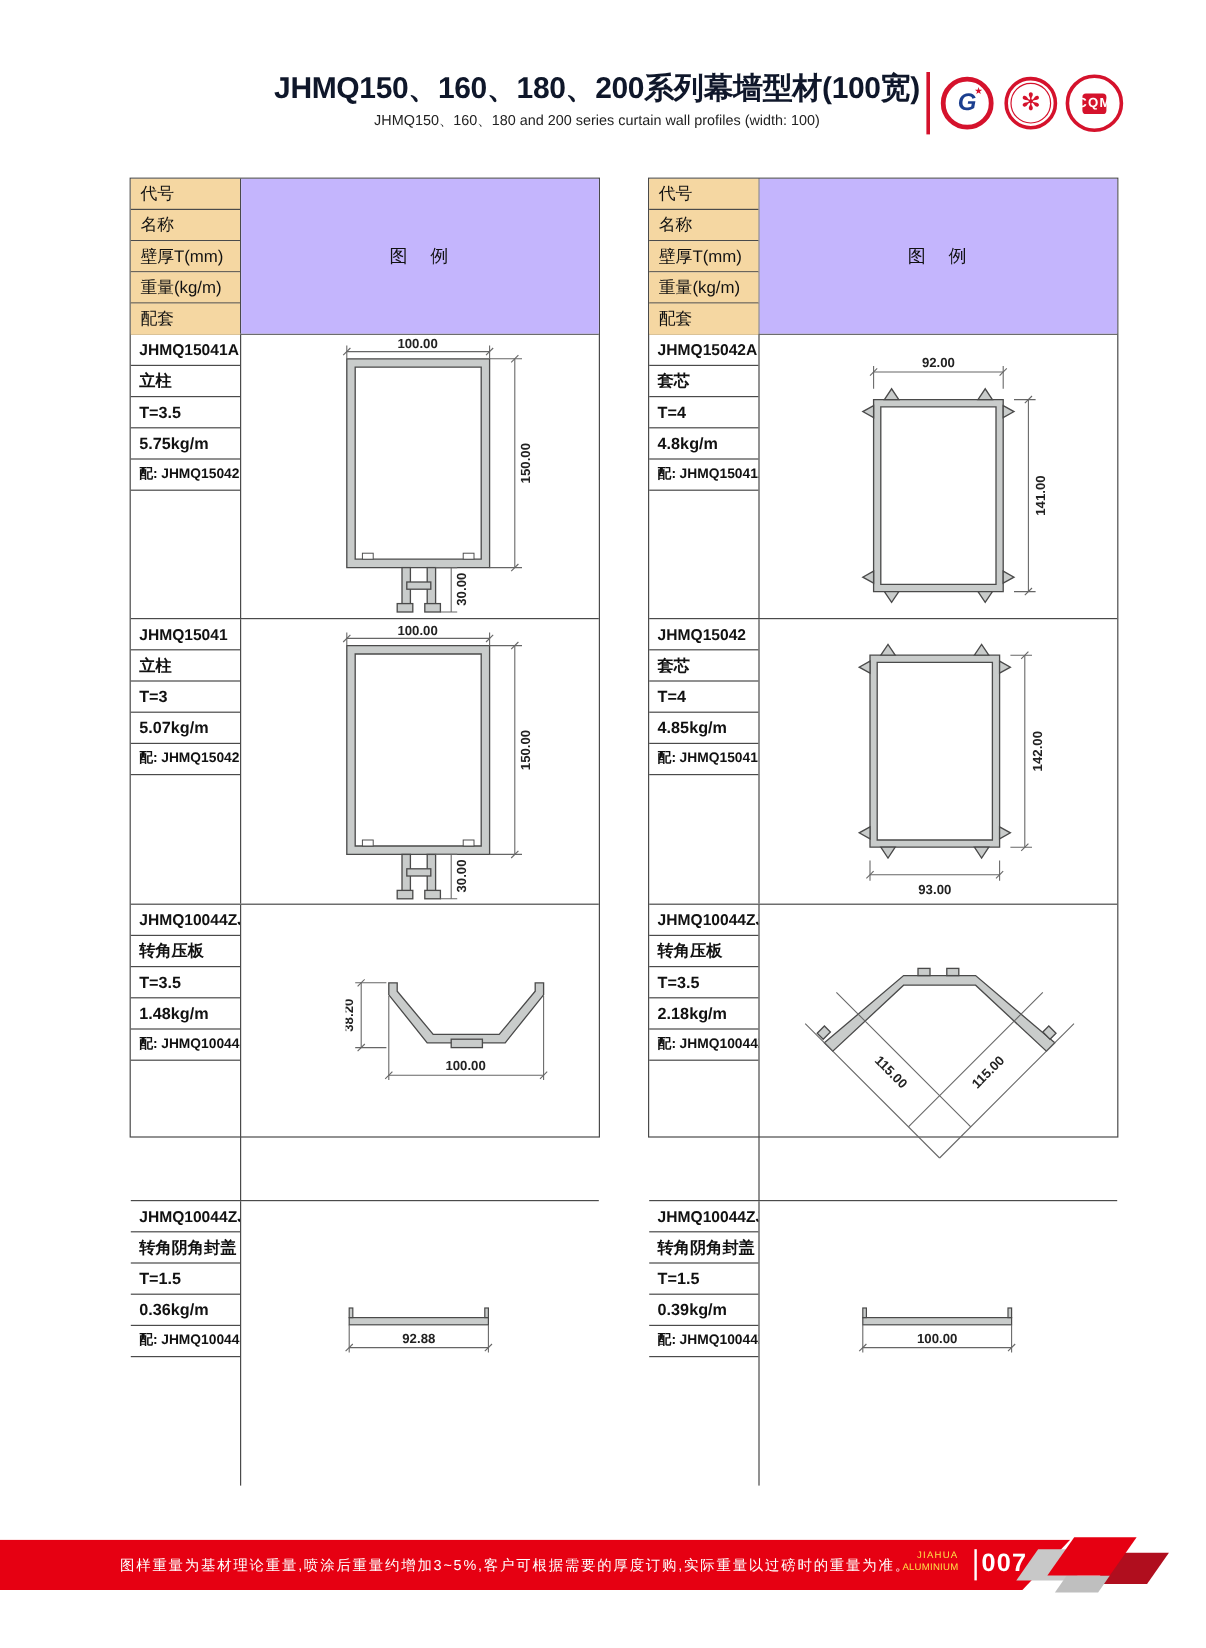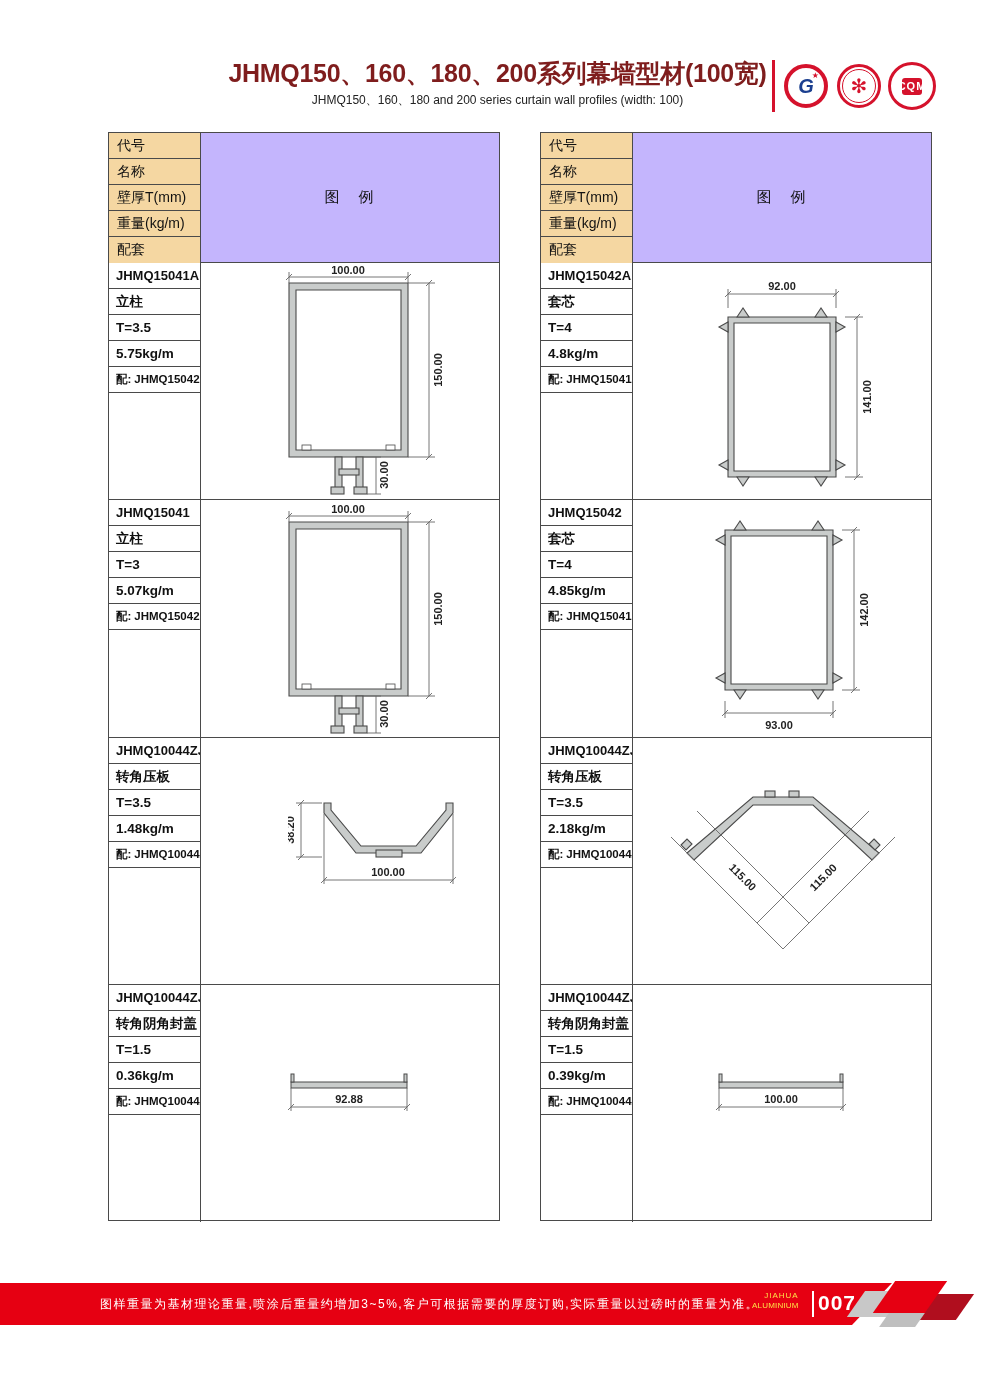--- a/index.html
+++ b/index.html
@@ -1,37 +1,37 @@
 <!DOCTYPE html>
 <html><head>
 <meta charset="utf-8">
 <style>
   html,body{margin:0;padding:0;background:#fff;}
   .page{position:relative;width:1005px;height:1373px;background:#fff;overflow:hidden;
         font-family:"Liberation Sans","DejaVu Sans",sans-serif;color:#111;}
   
   .title{position:absolute;left:225px;top:57px;width:545px;text-align:center;
-         font-size:25px;font-weight:bold;letter-spacing:-0.3px;color:#7f1d1d;white-space:nowrap;}
+         font-size:25px;font-weight:bold;letter-spacing:-0.3px;color:#0f172a;white-space:nowrap;}
   .subtitle{position:absolute;left:225px;top:92px;width:545px;text-align:center;
             font-size:12px;color:#222;white-space:nowrap;}
   .title-divider{position:absolute;left:772px;top:60px;width:2.5px;height:52px;background:#D5122C;}
   .logo{position:absolute;border-radius:50%;box-sizing:border-box;display:flex;align-items:center;justify-content:center;}
   .logo-gtb{left:784px;top:64px;width:44px;height:44px;border:4px solid #D5122C;}
   .logo-gtb .g{font-size:20px;font-weight:bold;font-style:italic;color:#1B3F8F;line-height:1;}
   .logo-gtb .star{position:absolute;right:5px;top:4px;font-size:8px;color:#D5122C;line-height:1;}
   .logo-seal{left:837px;top:64px;width:44px;height:44px;border:3px solid #D5122C;}
   .logo-seal .inner{width:32px;height:32px;border:1.5px solid #D5122C;border-radius:50%;
                     display:flex;align-items:center;justify-content:center;}
   .logo-seal .flake{font-size:20px;color:#D5122C;line-height:1;}
   .logo-cqm{left:888px;top:62px;width:48px;height:48px;border:3px solid #D5122C;}
   .logo-cqm .box{background:#D5122C;border-radius:3px;width:20px;height:17px;display:flex;
                  align-items:center;justify-content:center;}
   .logo-cqm .box span{color:#fff;font-weight:bold;font-size:11px;letter-spacing:1px;line-height:1;}
   
-  .col{position:absolute;top:132px;width:392px;height:1089px;border:1.5px solid #4a4a4a;box-sizing:border-box;}
+  .col{position:absolute;top:148px;width:392px;height:800px;border:1.5px solid #4a4a4a;box-sizing:border-box;}
   .col-left{left:108px;} .col-right{left:540px;}
   .hdr{display:flex;height:130px;border-bottom:1px solid #4a4a4a;box-sizing:border-box;}
   .hdr-labels{width:92px;box-sizing:border-box;border-right:1px solid #4a4a4a;}
   .hrow{height:26px;line-height:25px;box-sizing:border-box;border-bottom:1px solid #4a4a4a;
         background:#F5D7A2;padding-left:8px;font-size:14px;}
   .hrow:last-child{border-bottom:none;}
   .hdr-fig{flex:1;background:#c4b5fd;display:flex;align-items:center;justify-content:center;
            font-size:15px;letter-spacing:2px;}
   .block{display:flex;border-bottom:1px solid #4a4a4a;box-sizing:border-box;font-weight:bold;}
   .block.last{border-bottom:none;}

